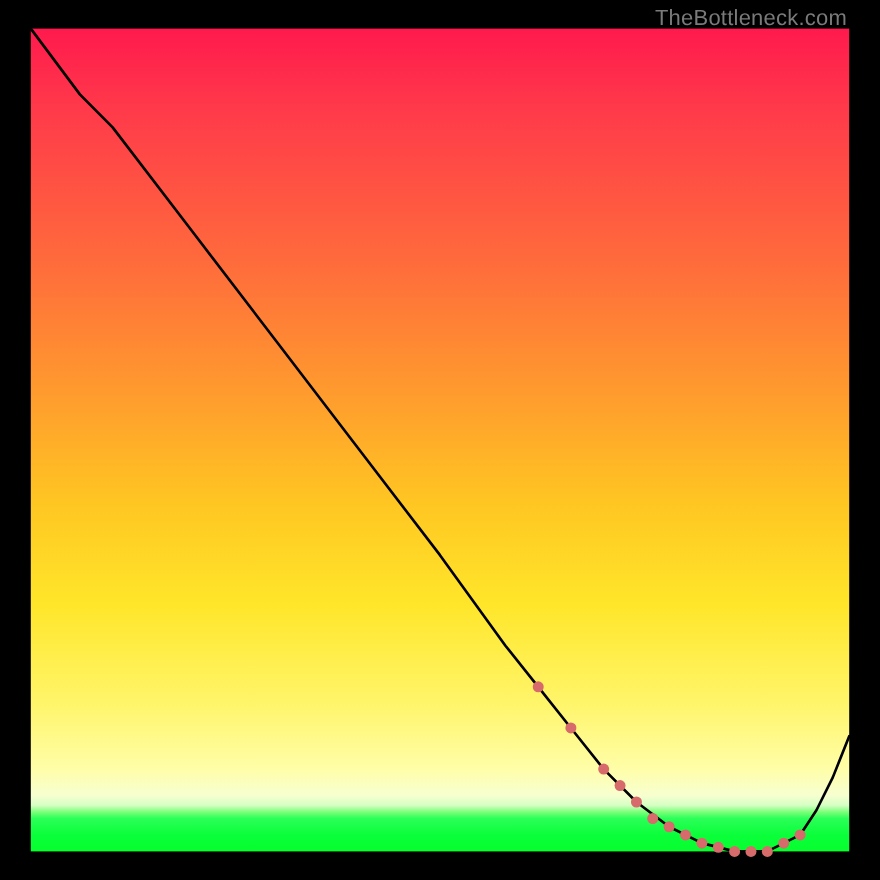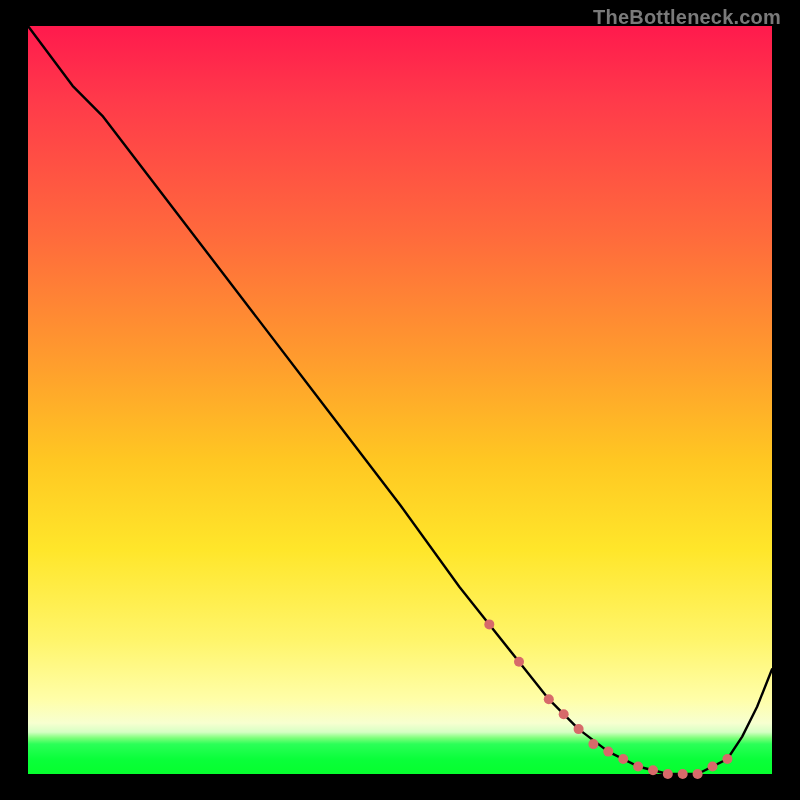--- a/index.html
+++ b/index.html
@@ -40,24 +40,24 @@
       #d6ffc4 94.4%,
       #7cff7a 95.2%,
       #2bff58 96%,
       #0aff3a 98%,
       #06ff2e 100%
     );
   }
   .watermark {
     position: absolute;
     top: 6px;
-    right: 19px;
+    right: 30px;
     color: #7a7a7a;
     font-size: 20px;
-    font-weight: 700;
+    font-weight: 400;
     letter-spacing: 0.2px;
     user-select: none;
     text-align: right;
   }
   svg.curve {
     position: absolute;
     left: 28px;
     top: 26px;
     width: 744px;
     height: 748px;

